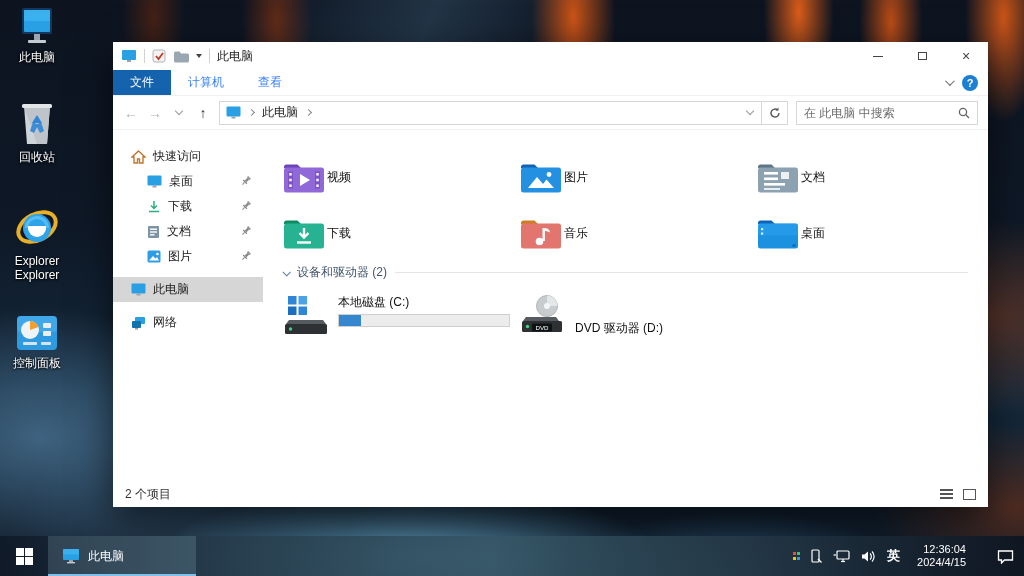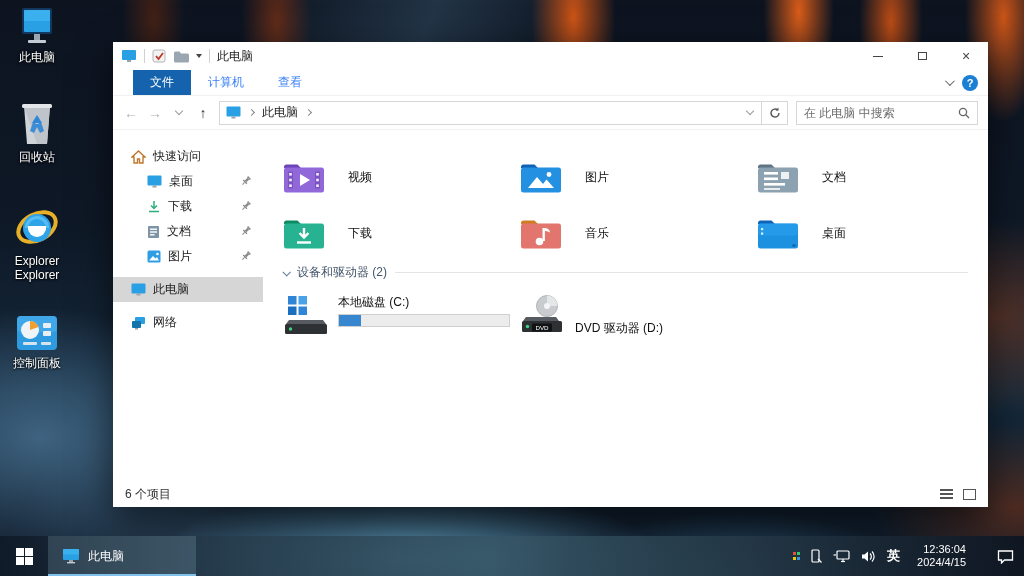--- a/index.html
+++ b/index.html
@@ -36,21 +36,21 @@
   .qat { display:flex; align-items:center; gap:7px; }
   .qat .sep { width:1px; height:14px; background:#d0d0d0; }
   .qat .drop { width:0; height:0; border-left:3.5px solid transparent; border-right:3.5px solid transparent; border-top:4px solid #444; }
   .win-title { font-size:12px; color:#1a1a1a; margin-left:7px; }
   .win-controls { margin-left:auto; display:flex; height:100%; }
   .wbtn { width:44px; height:100%; display:flex; align-items:center; justify-content:center; }
   .glyph-min { width:10px; height:1px; background:#444; }
   .glyph-max { width:9px; height:8px; border:1px solid #444; }
   .glyph-close { font-size:14px; color:#444; line-height:1; }
 
-  .tabs { height:26px; display:flex; align-items:stretch; padding-left:20px; position:relative; border-bottom:1px solid #f1f1f1; flex-shrink:0; }
+  .tabs { height:26px; display:flex; align-items:stretch; padding-left:0; position:relative; border-bottom:1px solid #f1f1f1; flex-shrink:0; }
   .tab { padding:0 17px; display:flex; align-items:center; font-size:12px; color:#3b82f6; }
   .tab.active { background:#1563ad; color:#fff; }
   .ribbon-right { position:absolute; right:10px; top:0; height:100%; display:flex; align-items:center; gap:10px; }
   .chev { width:7px; height:7px; border-right:1.5px solid #666; border-bottom:1.5px solid #666; transform:rotate(45deg) translateY(-2px); }
   .help-circle { width:16px; height:16px; border-radius:50%; background:#1b7fd4; color:#fff; font-size:11px; font-weight:bold; display:flex; align-items:center; justify-content:center; }
 
   .navrow { height:34px; display:flex; align-items:center; padding:0 10px 0 6px; border-bottom:1px solid #f1f1f1; flex-shrink:0; }
   .navbtn { width:24px; height:24px; display:flex; align-items:center; justify-content:center; font-size:14px; }
   .nav-dis { color:#b0b0b0; }
   .nav-en { color:#333; }
@@ -70,21 +70,21 @@
   .side-item.child { padding-left:34px; }
   .side-item.selected { background:#d6d6d6; }
   .pin { position:absolute; right:12px; top:7px; }
   .gap8 { height:8px; }
 
   .content { flex:1; padding:12px 20px 0 20px; min-width:0; }
   .sect-head { display:flex; align-items:center; font-size:12px; color:#42556b; }
   .sect-chev { width:6px; height:6px; border-right:1.4px solid #5f7d9c; border-bottom:1.4px solid #5f7d9c; transform:rotate(45deg) translateY(-1px); margin-right:8px; }
   .sect-line { flex:1; height:1px; background:#e4e4e4; margin-left:8px; }
   .folders-grid { display:grid; grid-template-columns:repeat(3, 237px); row-gap:14px; margin:14px 0 6px 0; }
-  .tile { display:flex; align-items:center; gap:23px; height:42px; }
+  .tile { display:flex; align-items:center; gap:2px; height:42px; }
   .tile-label { font-size:12px; color:#111; }
   .devices-row { display:flex; margin-top:12px; }
   .drive-tile { width:237px; display:flex; gap:9px; }
   .drive-info { display:flex; flex-direction:column; gap:3px; padding-top:1px; }
   .drive-name { font-size:12px; color:#111; }
   .usage-bar { width:172px; height:13px; background:#ececec; border:1px solid #cfcfcf; }
   .usage-fill { height:100%; background:#3787d0; }
   .drive-detail { font-size:11px; color:#5f6b76; }
 
   .statusbar { height:26px; display:flex; align-items:center; padding:0 12px; font-size:12px; color:#333; flex-shrink:0; }
@@ -453,21 +453,21 @@
             </svg>
             <div class="drive-info" style="justify-content:flex-end;">
               <span class="drive-name">DVD 驱动器 (D:)</span>
             </div>
           </div>
         </div>
       </div>
     </div>
 
     <div class="statusbar">
-      <span>6 个项目</span>
+      <span>2 个项目</span>
       <div class="sb-icons">
         <div class="sb-list">
             <span></span>
             <span></span>
             <span></span>
           </div>
         <div class="sb-thumb"></div>
       </div>
     </div>
   </div>

